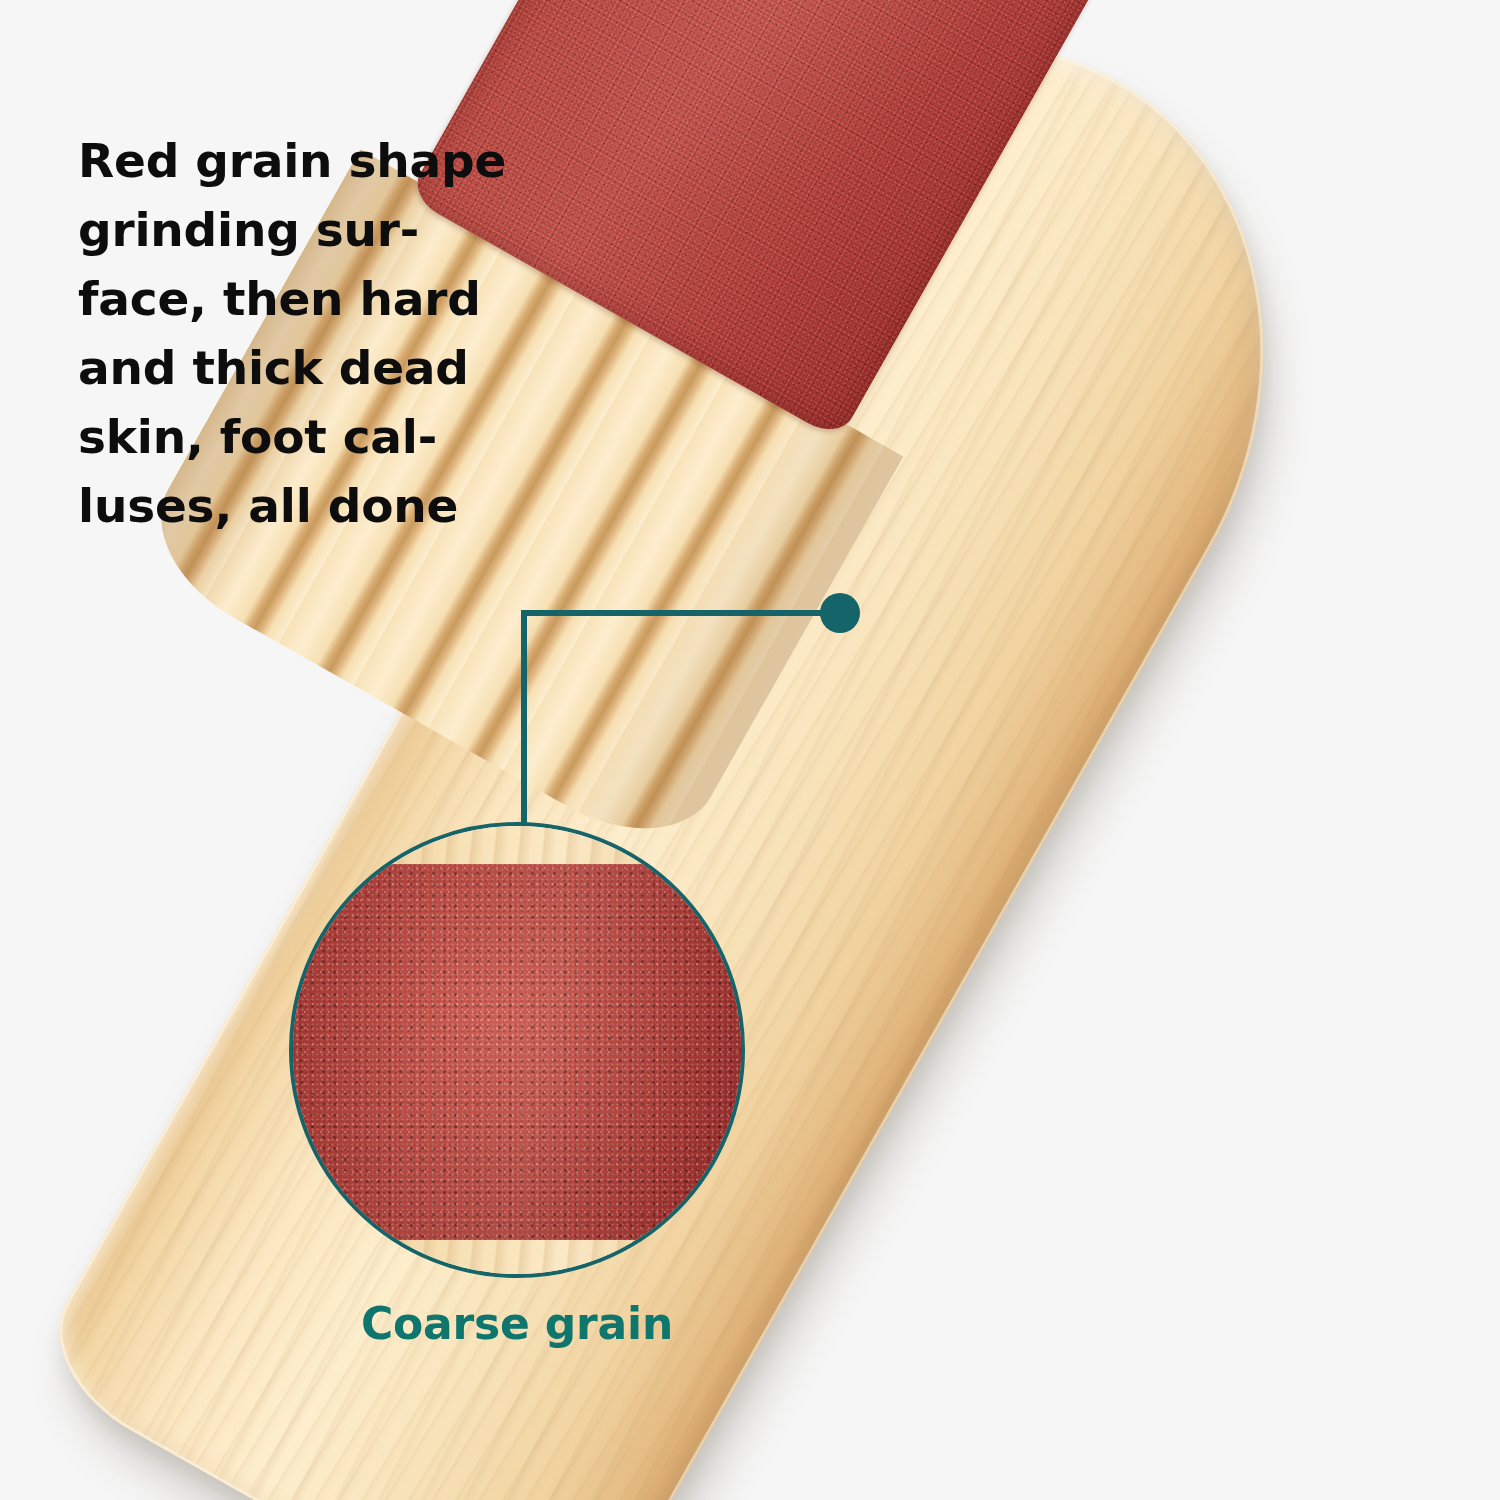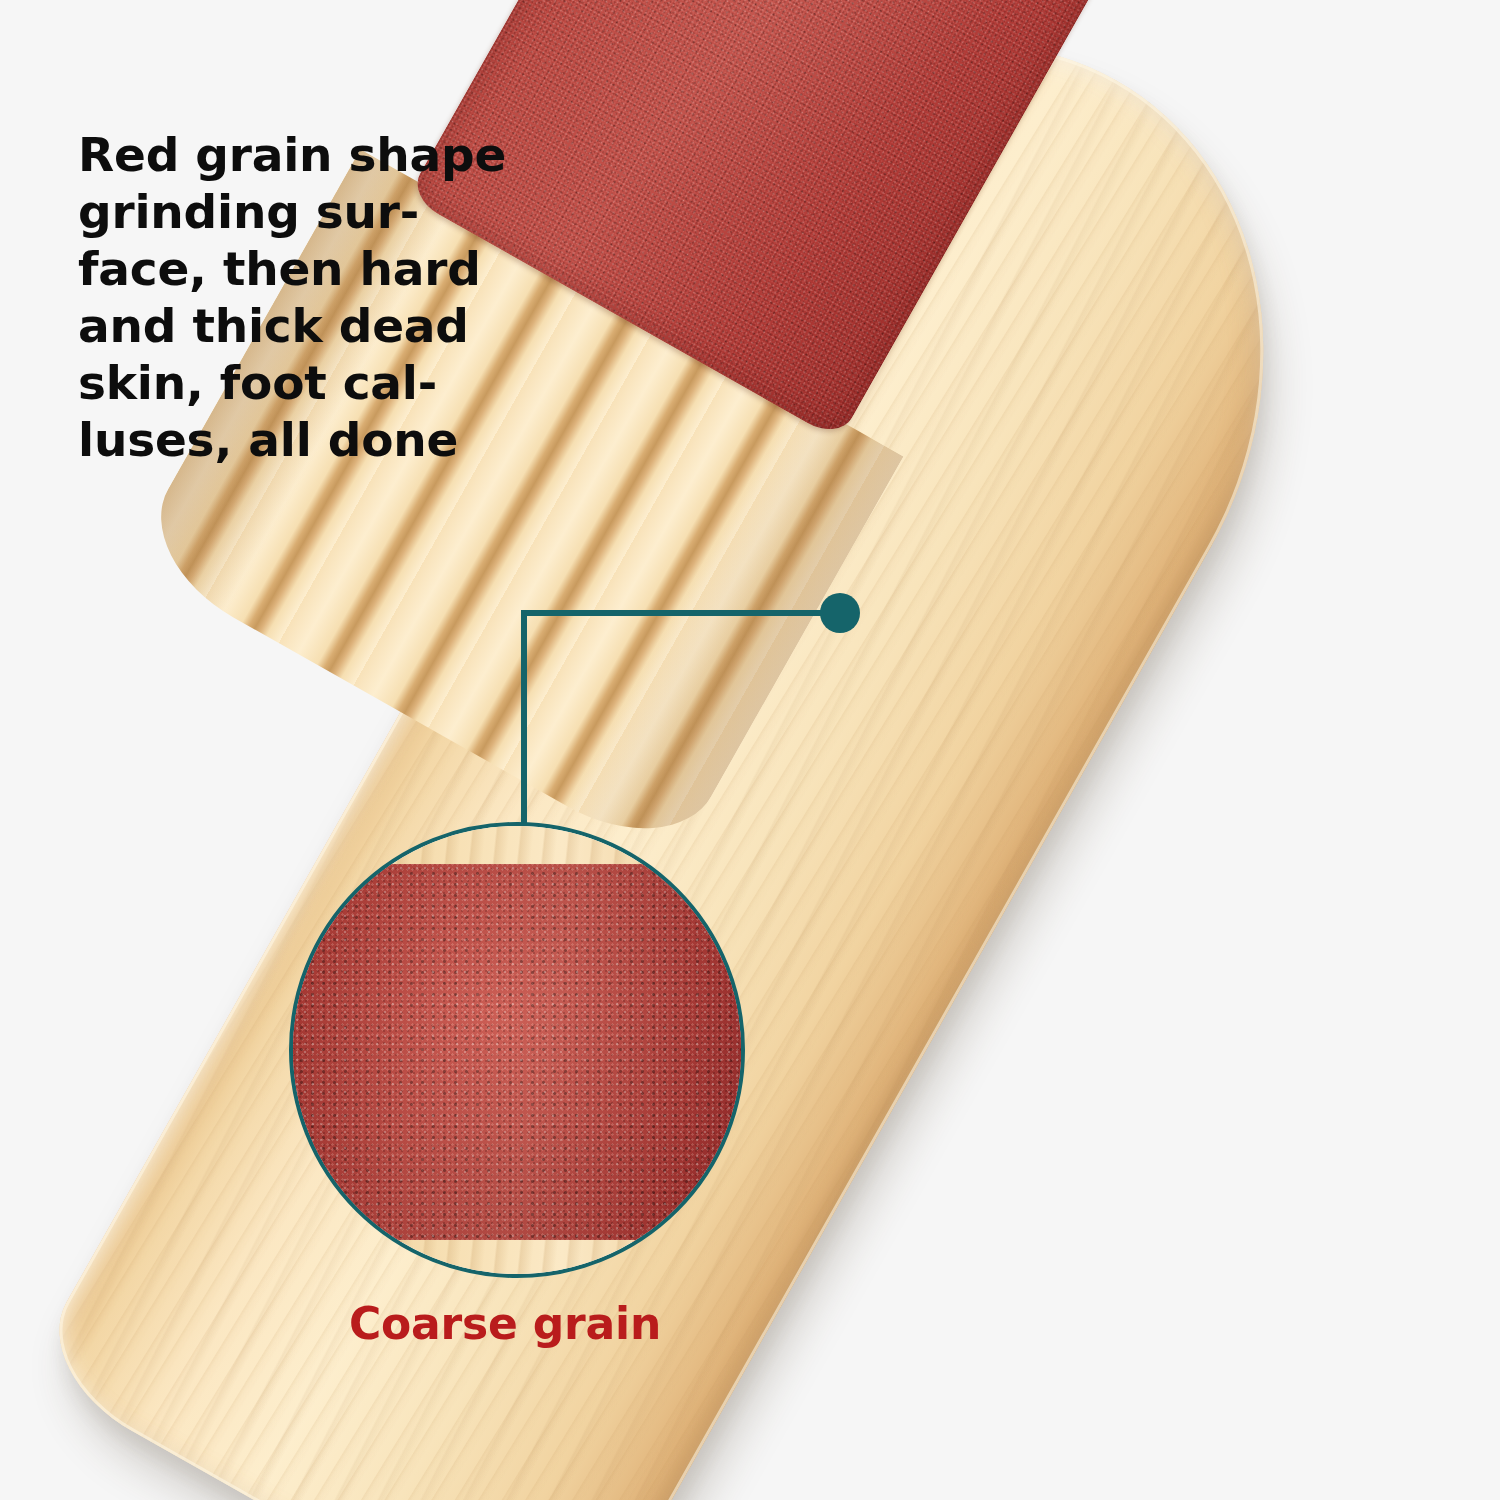--- a/index.html
+++ b/index.html
@@ -18,21 +18,21 @@
   }
 
   
   #desc {
     position: absolute;
     left: 78px;
     top: 126px;
     width: 470px;
     font-size: 47px;
     font-weight: 700;
-    line-height: 57px;
+    line-height: 69px;
     color: #0d0d0d;
     letter-spacing: -0.2px;
     white-space: pre-line;
   }
 
   
   #product {
     position: absolute;
     left: 0; top: 0;
     width: 1500px; height: 1500px;
@@ -211,27 +211,27 @@
   }
   .mag-grit::after {
     content: "";
     position: absolute; inset: 0;
     background: radial-gradient(ellipse at 45% 40%, rgba(255,190,170,0.12), rgba(60,10,10,0.18) 78%);
   }
 
   
   #caption {
     position: absolute;
-    left: 277px;
+    left: 289px;
     top: 1298px;
     width: 456px;
     text-align: center;
     font-size: 44px;
     font-weight: 700;
-    color: #b91c1c;
+    color: #0f766e;
     letter-spacing: -0.2px;
   }
 </style>
 </head>
 <body>
 
 <div id="stage" style="background: rgb(246, 246, 246);">
 
   <div id="product">
     <div class="board-wrap">

